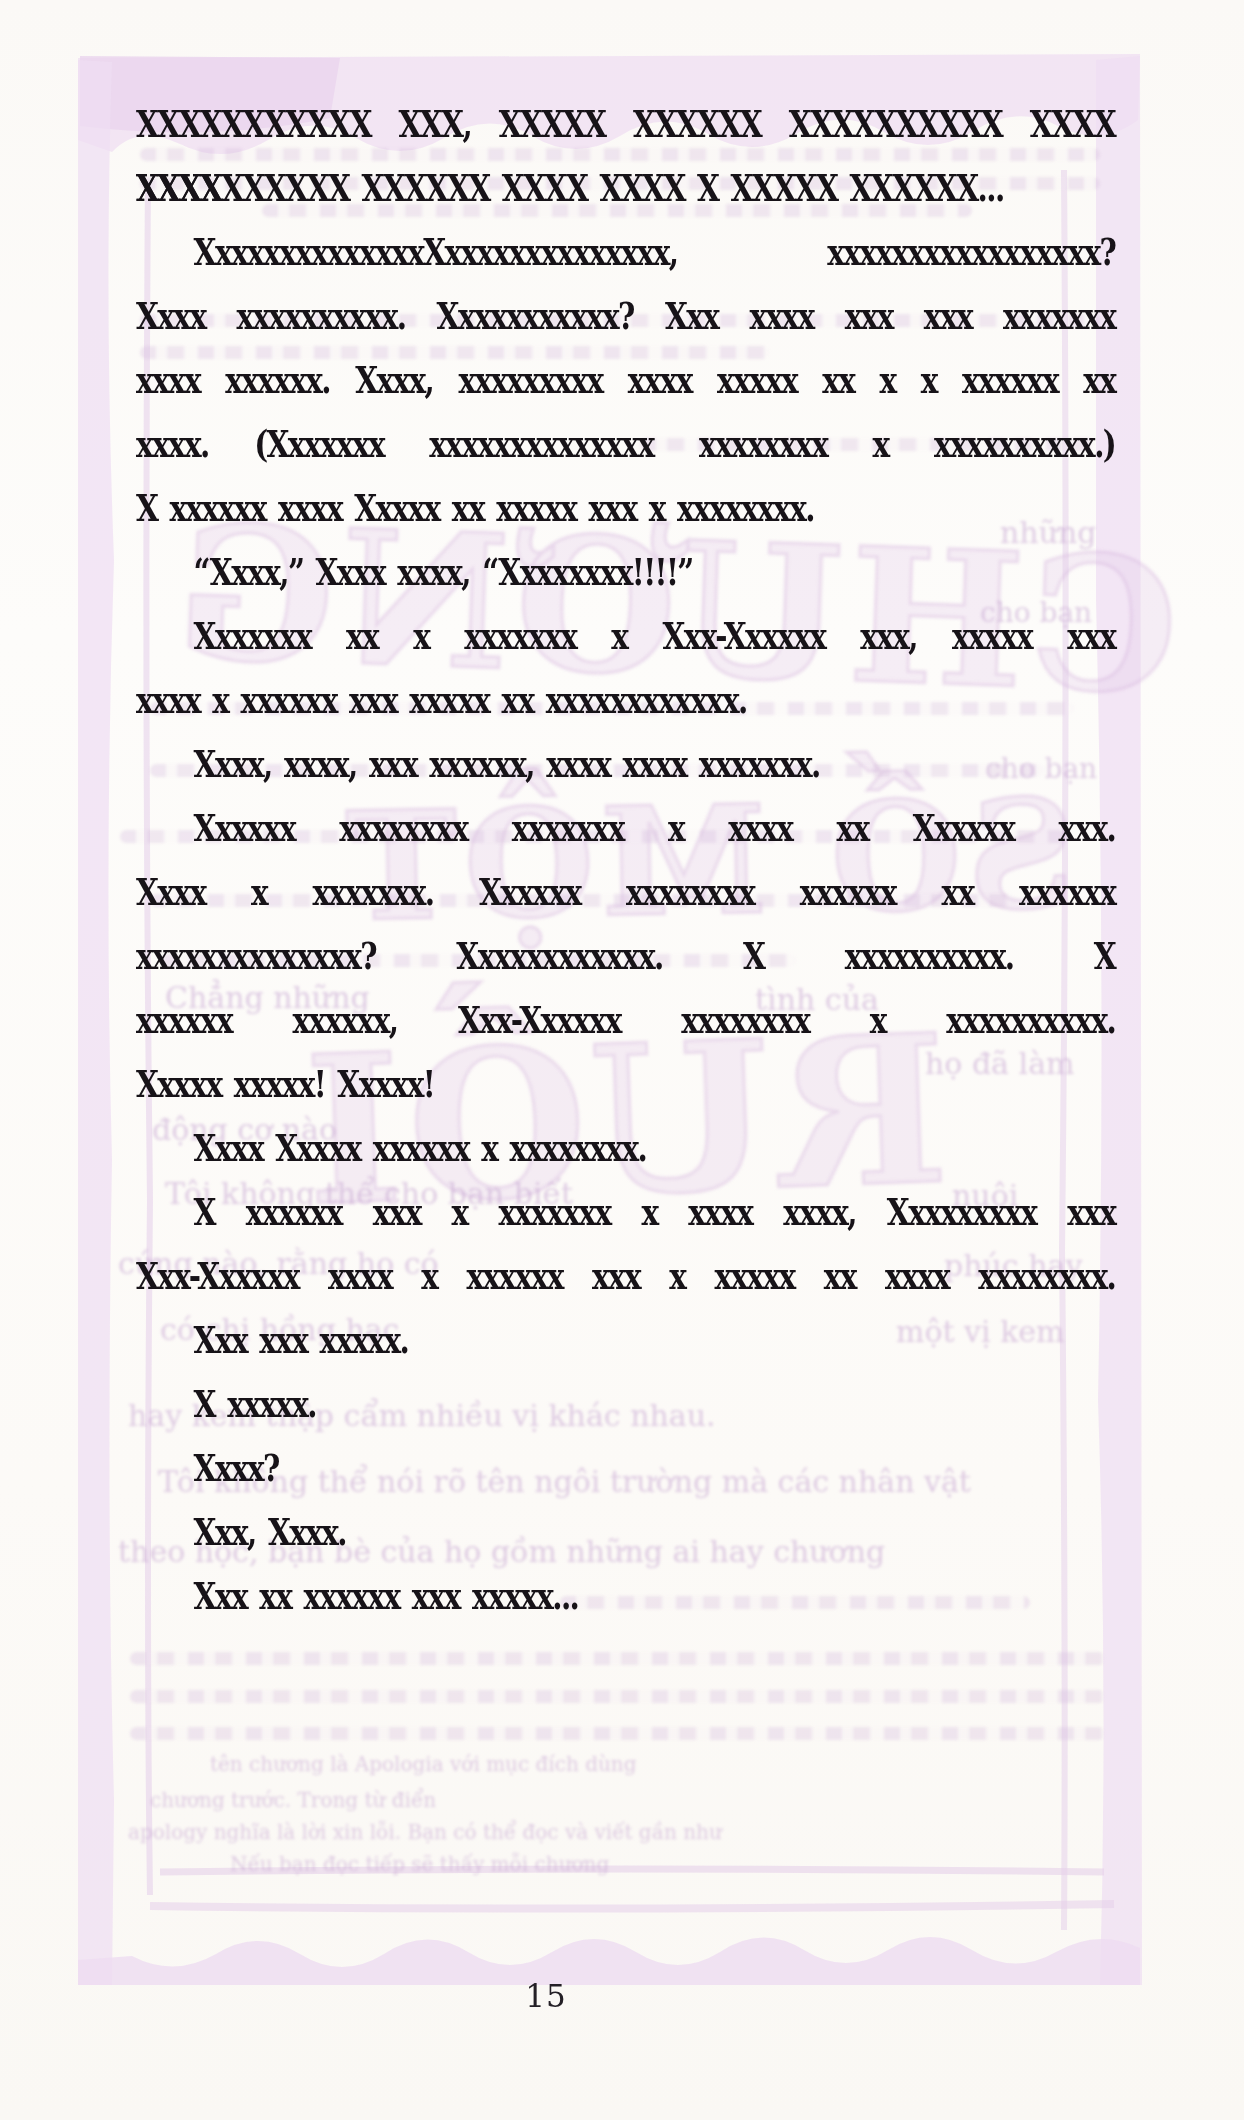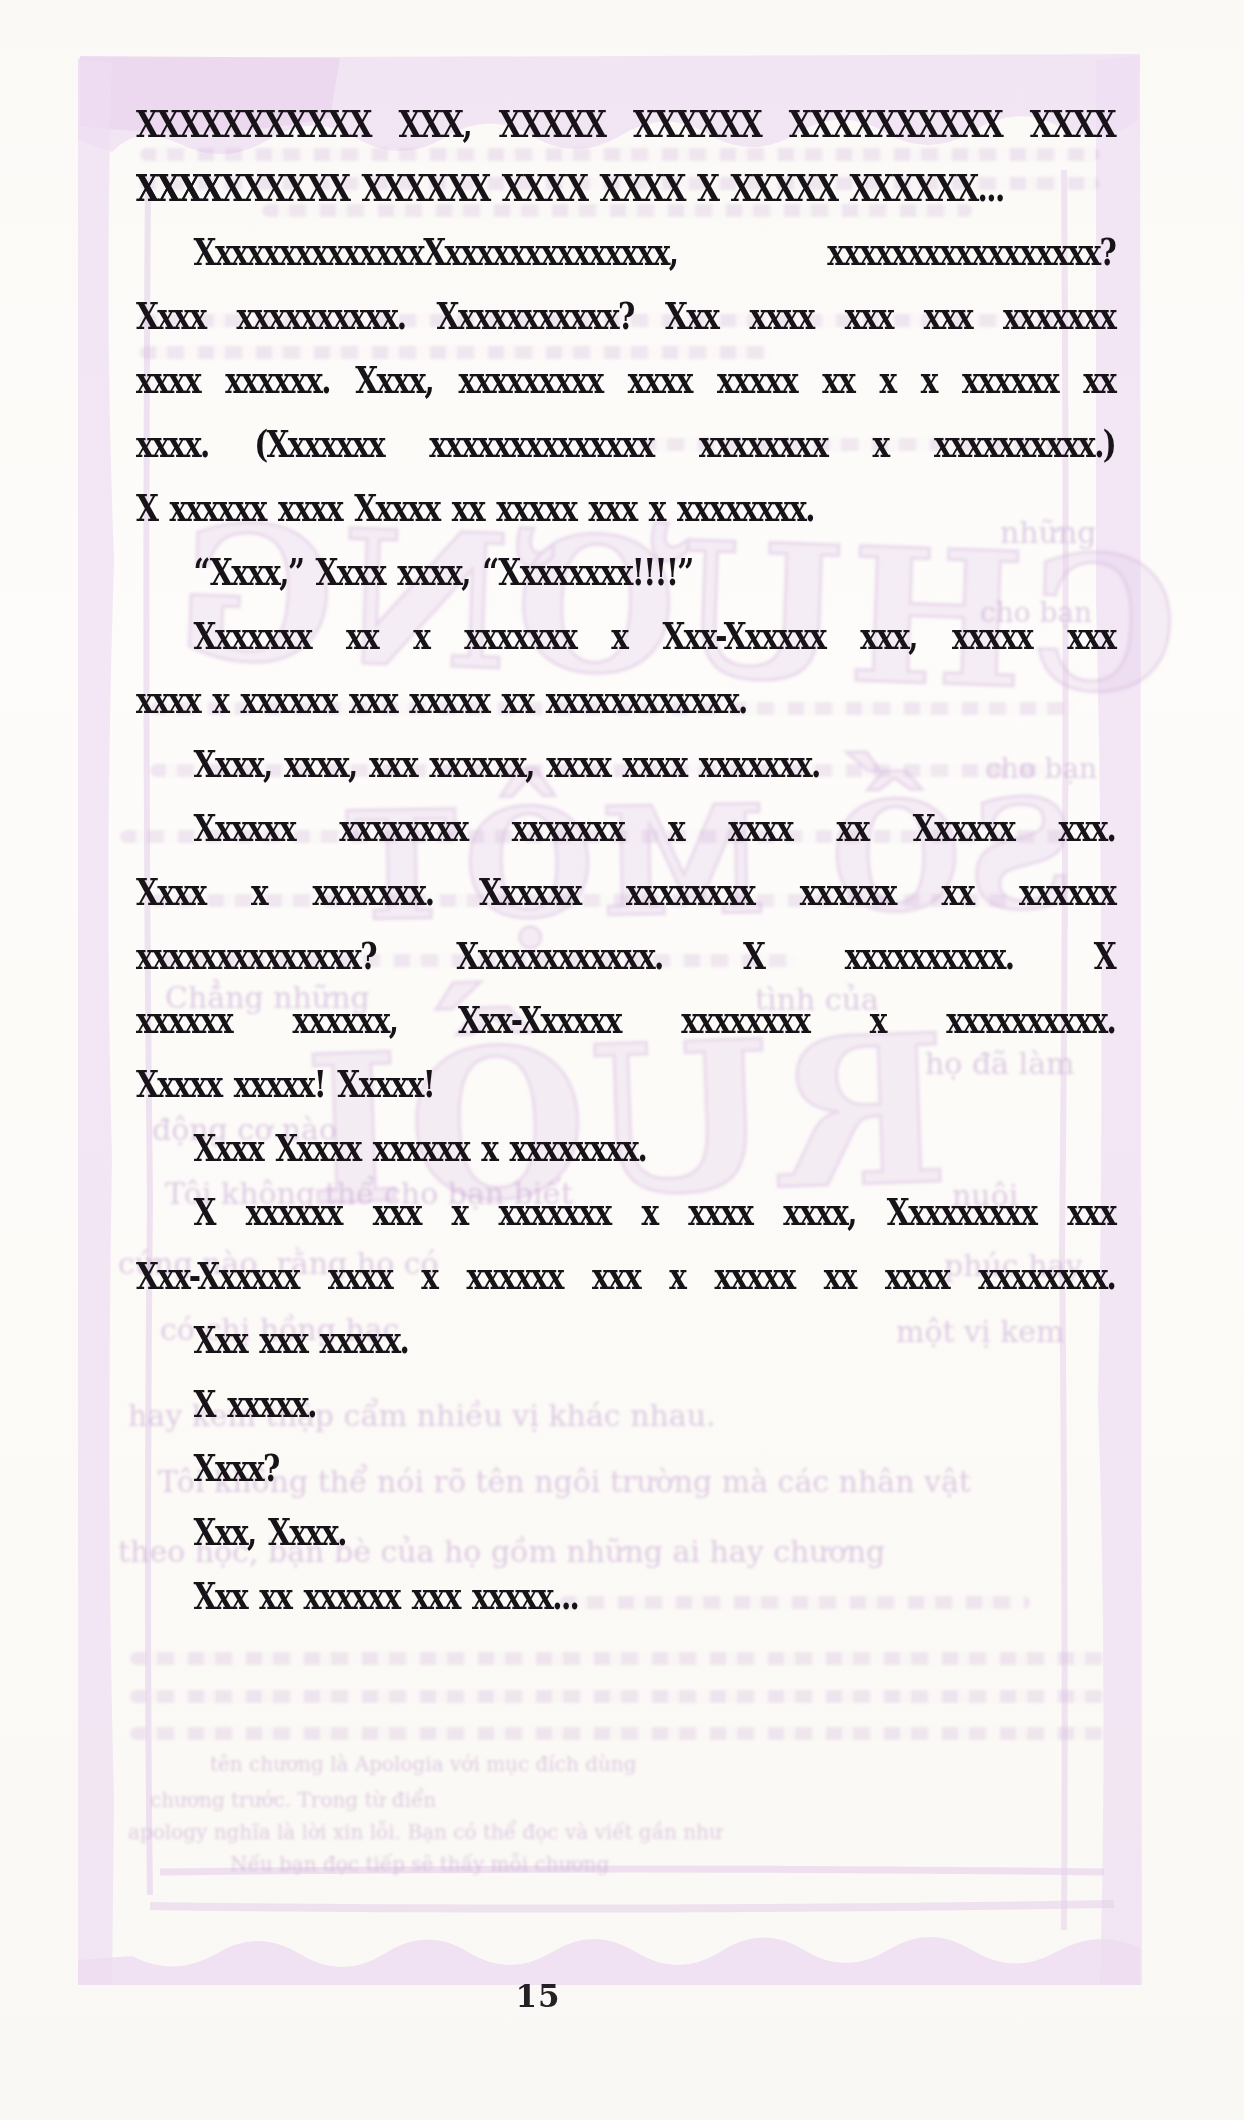--- a/index.html
+++ b/index.html
@@ -27,21 +27,21 @@
   
   .textblock{position:absolute;left:136px;top:92px;width:1224px;
              transform:scaleX(0.80);transform-origin:left top;
              color:#171318;}
   .line{height:64px;font-size:37px;font-weight:700;letter-spacing:-0.055em;
         word-spacing:0.12em;white-space:nowrap;
         font-family:"DejaVu Serif", serif;line-height:64px;}
   .line.justify{white-space:normal;text-align:justify;text-align-last:justify;}
   .line.indent{padding-left:72px;}
   .page-number{position:absolute;left:0;top:1978px;width:1076px;text-align:center;
-               font-size:31px;font-weight:700;color:#242026;letter-spacing:1px;}
+               font-size:31px;font-weight:400;color:#242026;letter-spacing:1px;padding-left:8px;}
 </style>
 </head>
 <body>
 
 <div class="page">
 
   <svg class="border" width="1244" height="2120" viewBox="0 0 1244 2120">
 
     <path d="M78,58 L1140,54 L1138,120
              Q1100,148 1058,126 Q1016,104 972,132 Q928,158 884,132

